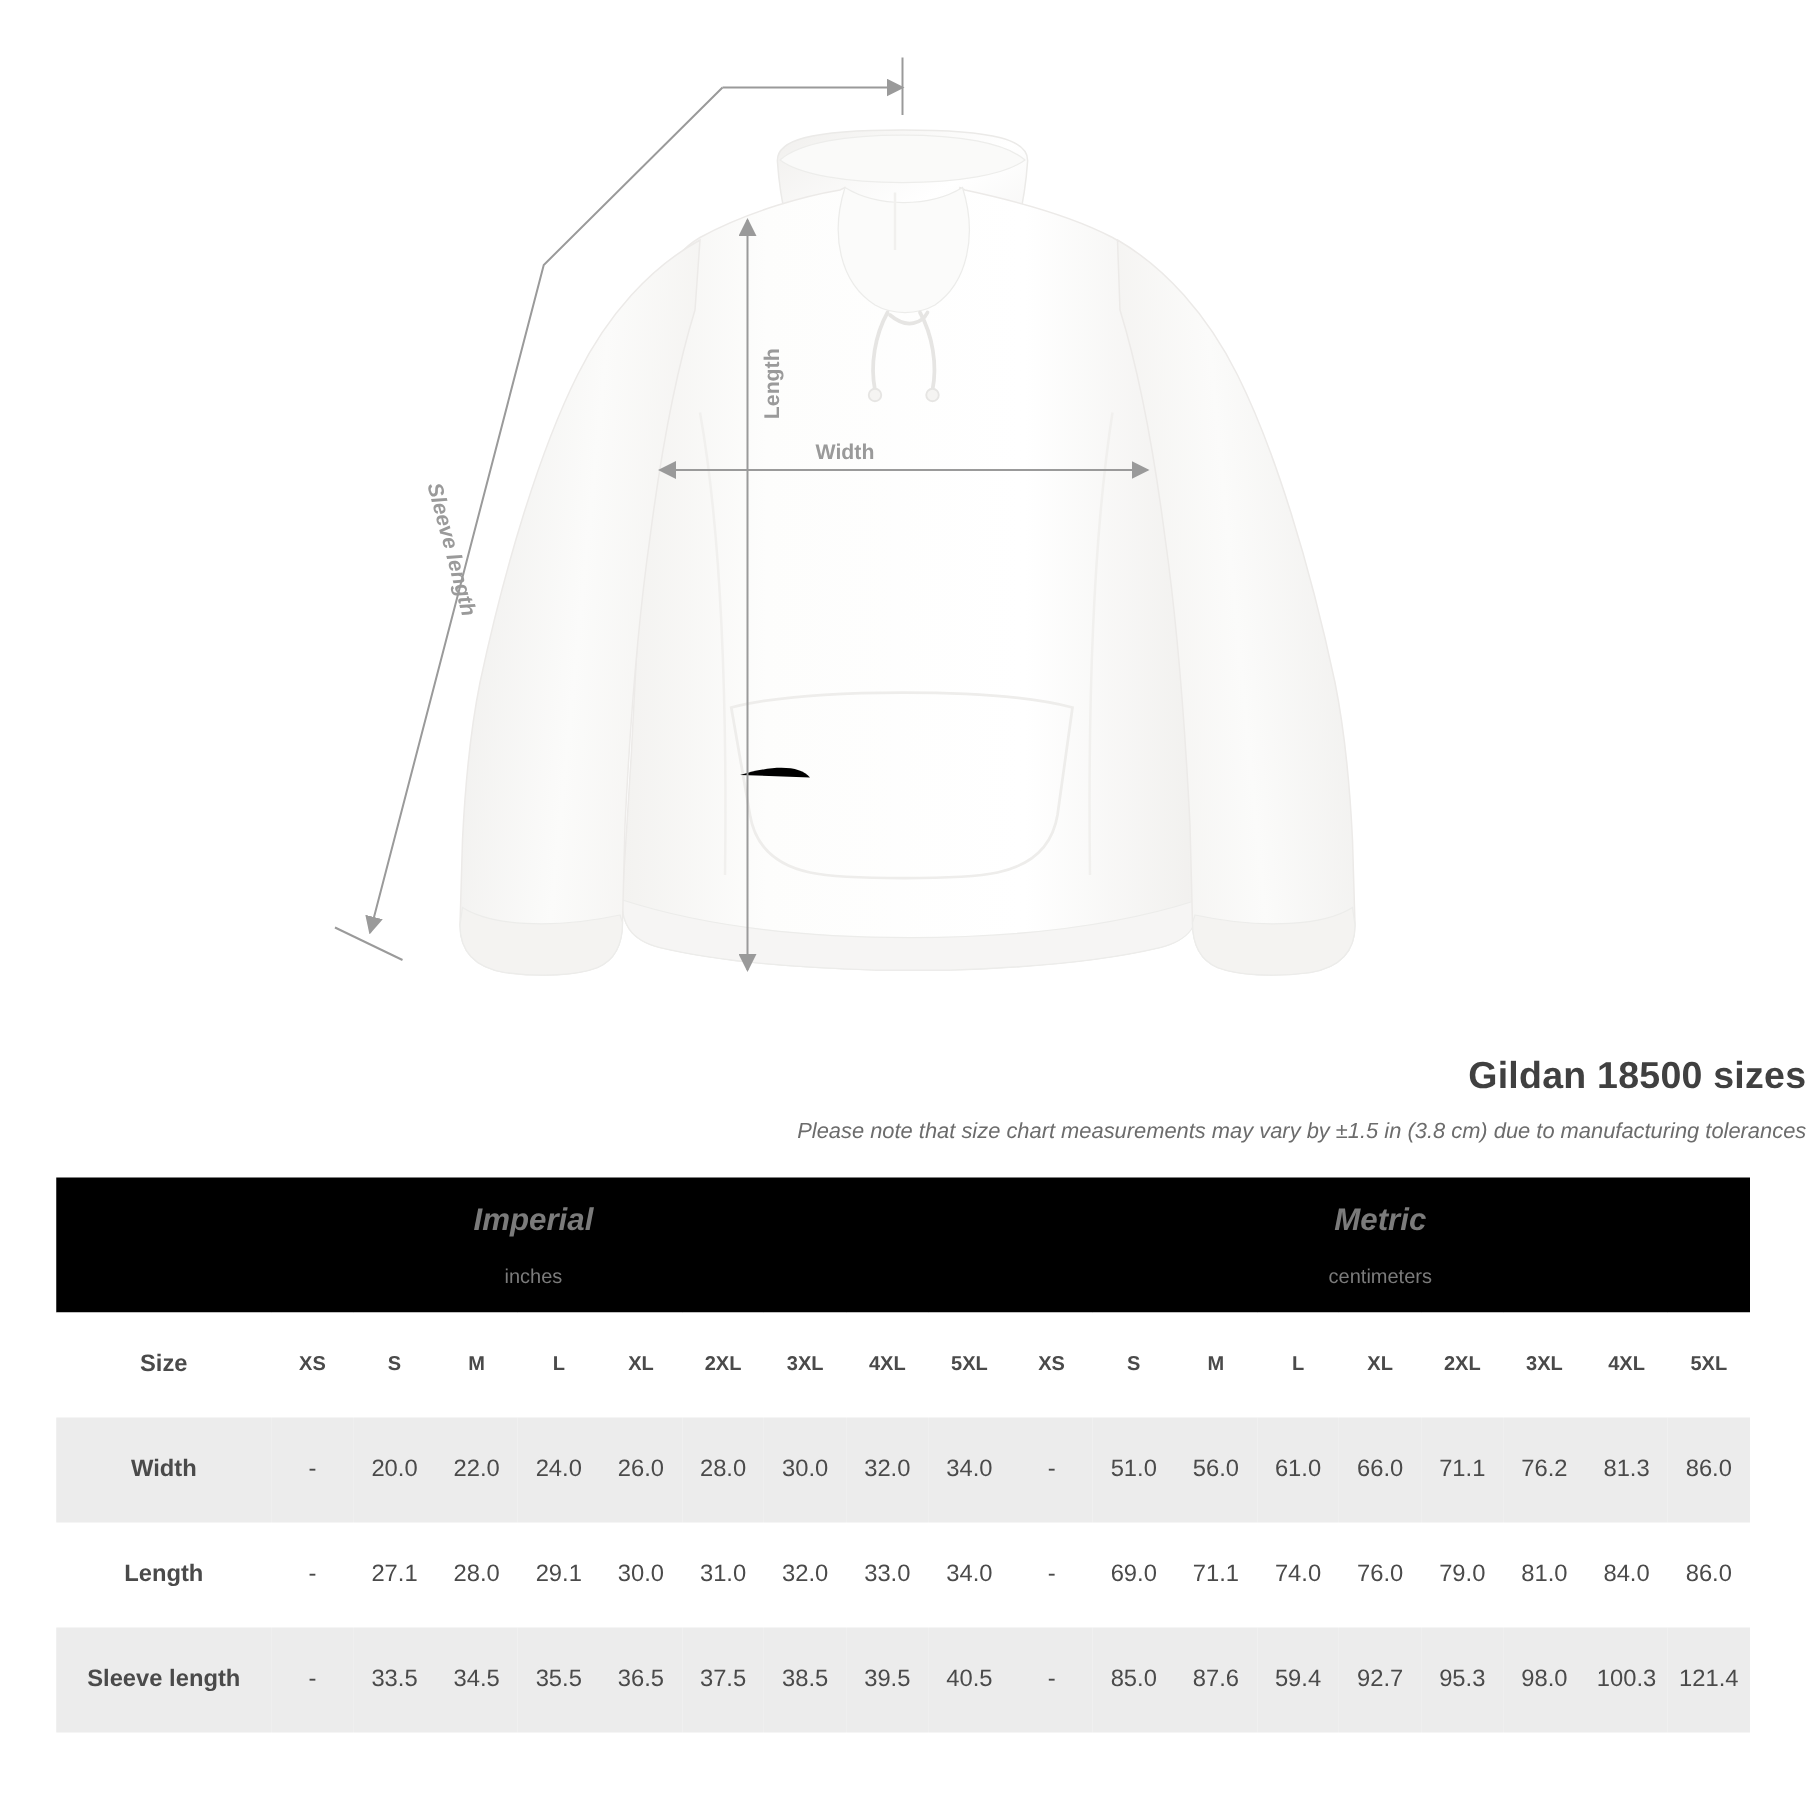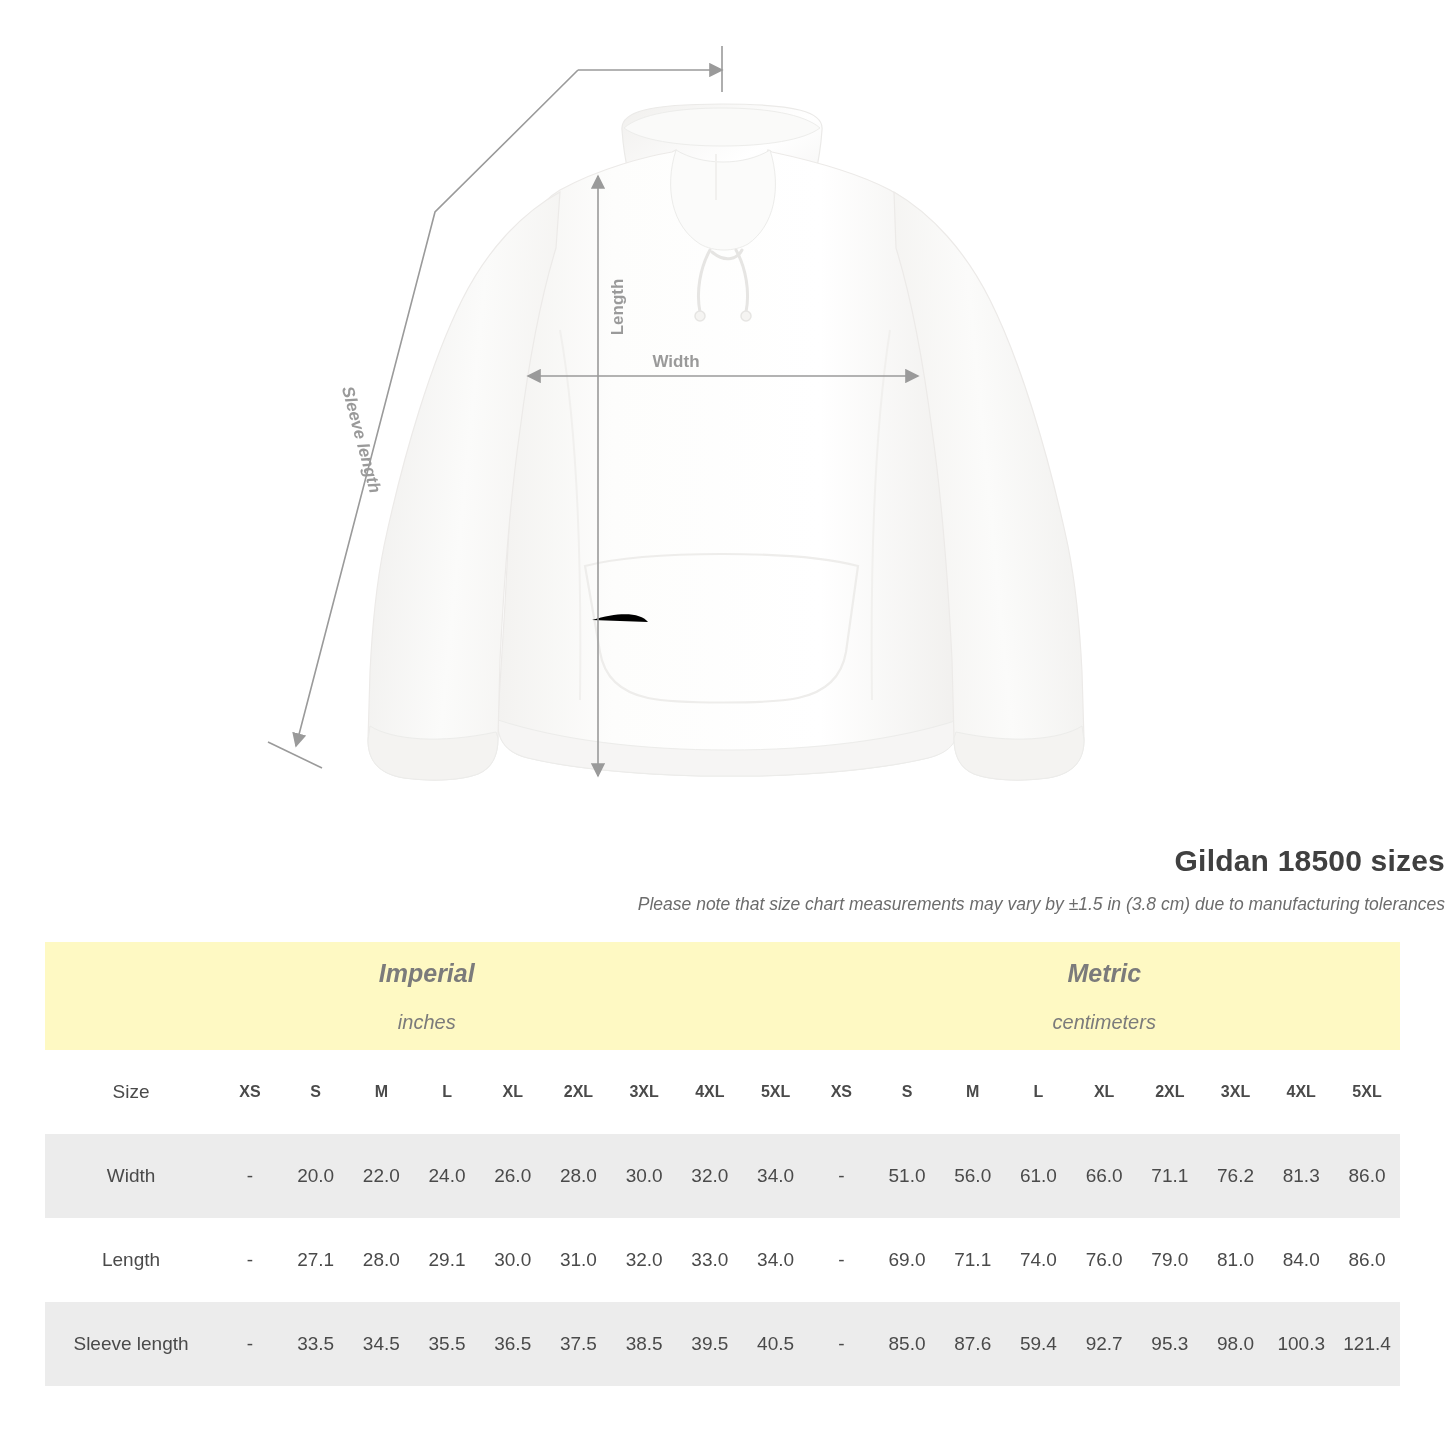--- a/index.html
+++ b/index.html
@@ -60,32 +60,31 @@
     table-layout: fixed;
   }
   table.size-table td,
   table.size-table th {
     border: 0;
     text-align: center;
     vertical-align: middle;
   }
   .unit-head {
     height: 108px;
-    background: #fef9c3;
+    background: #000000;
   }
   .unit-system {
     font-size: 25px;
     font-style: italic;
     font-weight: bold;
     color: #7b7b7b;
     line-height: 1.25;
   }
   .unit-sub {
-    font-size: 20px;
-    font-style: italic;
+    font-size: 16px;
     color: #7b7b7b;
     margin-top: 21px;
   }
   .hdr-row td {
     height: 82px;
     font-size: 16px;
     font-weight: bold;
     color: #4a4a4a;
     background: #ffffff;
   }
@@ -95,21 +94,21 @@
   .data-row td {
     height: 82px;
     font-size: 19px;
     color: #4a4a4a;
   }
   .data-row.shade td {
     background: #ececec;
   }
   .data-row td.rowlabel,
   .hdr-row td.rowlabel {
-    font-weight: normal;
+    font-weight: bold;
   }
   .data-row td.rowlabel {
     font-size: 19px;
   }
   col.label-col { width: 172px; }
   col.data-col { width: 65.7px; }
 </style>
 </head>
 <body>
 

